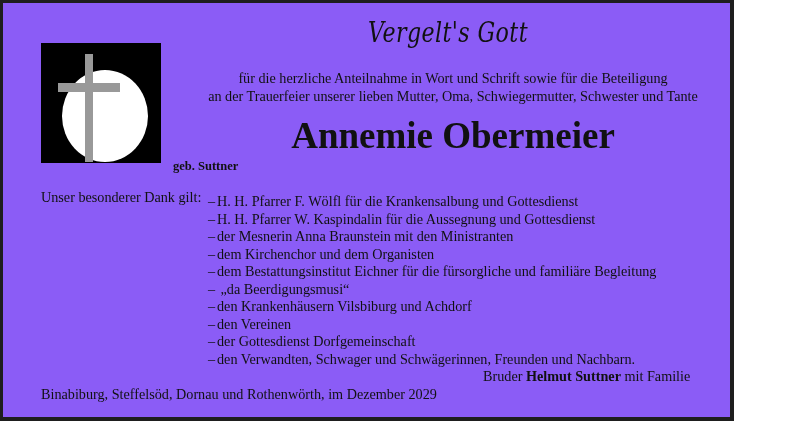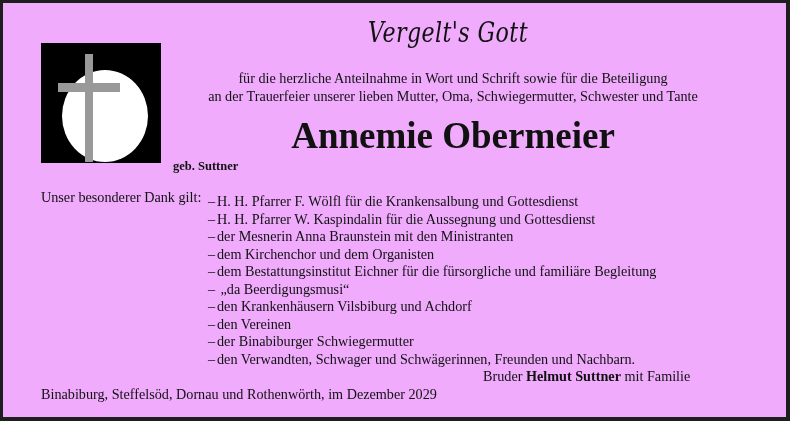--- a/index.html
+++ b/index.html
@@ -1,20 +1,20 @@
 <!DOCTYPE html>
 <html><head>
 <meta charset="utf-8">
 <style>
   html, body { margin: 0; padding: 0; }
   body { width: 790px; height: 421px; background: #ffffff; overflow: hidden; }
   .frame {
-    position: absolute; left: 0; top: 0; width: 790px; height: 421px;
+    position: absolute; left: 0; top: 0; width: 734px; height: 421px;
     box-sizing: border-box; border: 3px solid #1e1e1e; border-right-width: 4px; border-bottom-width: 4px;
-    background: #f0abfc;
+    background: #8b5cf6;
   }
   .serif { font-family: "Liberation Serif", "DejaVu Serif", serif; color: #111; }
   .emblem { position: absolute; left: 38px; top: 40px; width: 120px; height: 120px; }
   .title-script {
     position: absolute; left: 330px; top: 14px; width: 230px; text-align: center;
     font-family: "DejaVu Serif", serif; font-style: italic; font-size: 27px; color: #111;
     letter-spacing: 0.5px; transform: scaleX(0.82); transform-origin: center;
   }
   .intro {
     position: absolute; left: 170px; top: 67px; width: 560px; text-align: center;
@@ -71,21 +71,21 @@
 
   <ul class="thanks-list serif">
     <li><span class="dash">–</span><span>H. H. Pfarrer F. Wölfl für die Krankensalbung und Gottesdienst</span></li>
     <li><span class="dash">–</span><span>H. H. Pfarrer W. Kaspindalin für die Aussegnung und Gottesdienst</span></li>
     <li><span class="dash">–</span><span>der Mesnerin Anna Braunstein mit den Ministranten</span></li>
     <li><span class="dash">–</span><span>dem Kirchenchor und dem Organisten</span></li>
     <li><span class="dash">–</span><span>dem Bestattungsinstitut Eichner für die fürsorgliche und familiäre Begleitung</span></li>
     <li><span class="dash">–</span><span style="white-space:pre"> „da Beerdigungsmusi“</span></li>
     <li><span class="dash">–</span><span>den Krankenhäusern Vilsbiburg und Achdorf</span></li>
     <li><span class="dash">–</span><span>den Vereinen</span></li>
-    <li><span class="dash">–</span><span>der Binabiburger Schwiegermutter</span></li>
+    <li><span class="dash">–</span><span>der Gottesdienst Dorfgemeinschaft</span></li>
     <li><span class="dash">–</span><span>den Verwandten, Schwager und Schwägerinnen, Freunden und Nachbarn.</span></li>
   </ul>
 
   <div class="place-date serif">Binabiburg, Steffelsöd, Dornau und Rothenwörth, im Dezember 2029</div>
 
   <div class="signature serif">
     <div><span style="white-space:pre">Bruder </span><b>Helmut Suttner</b><span style="white-space:pre"> mit Familie</span></div>
   </div>
 
 </div>

